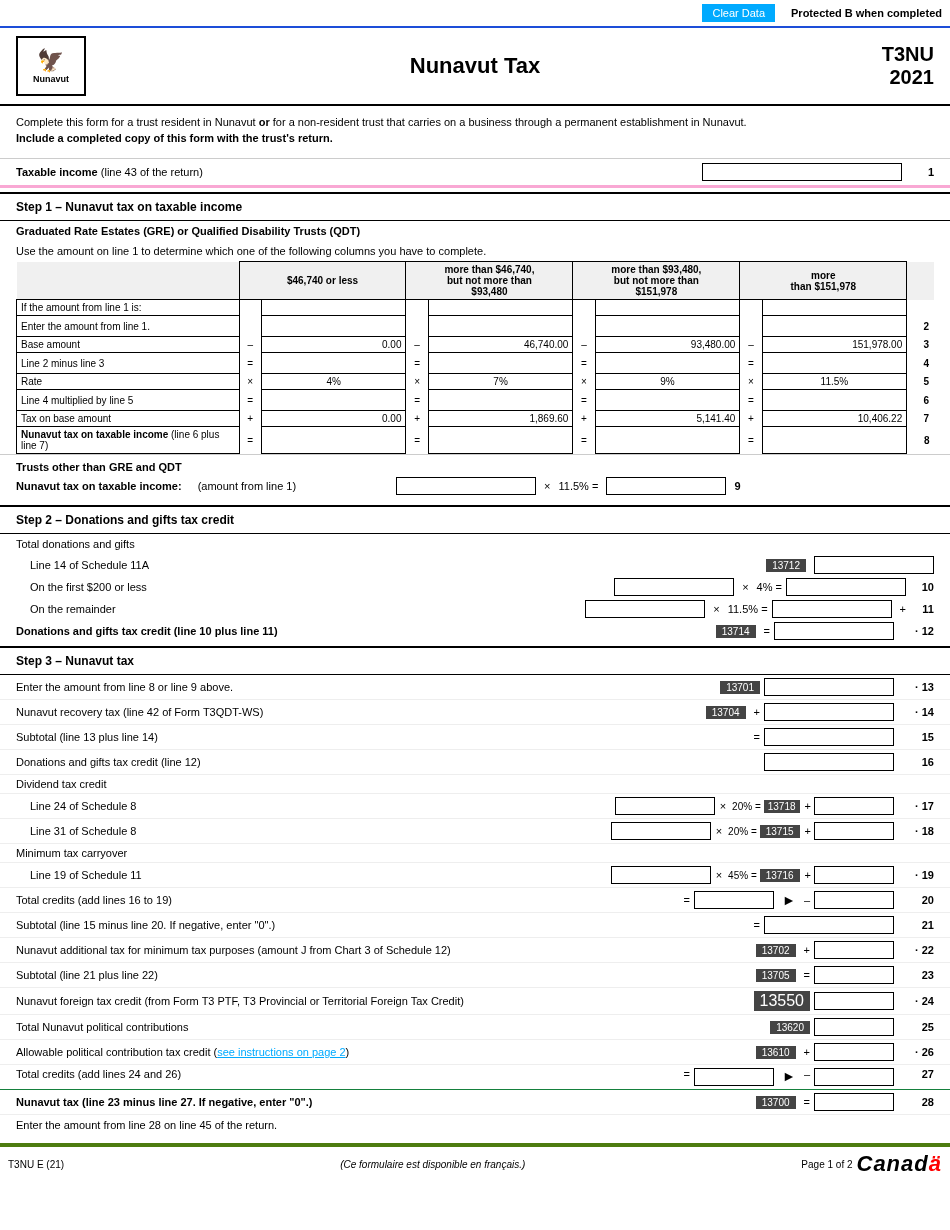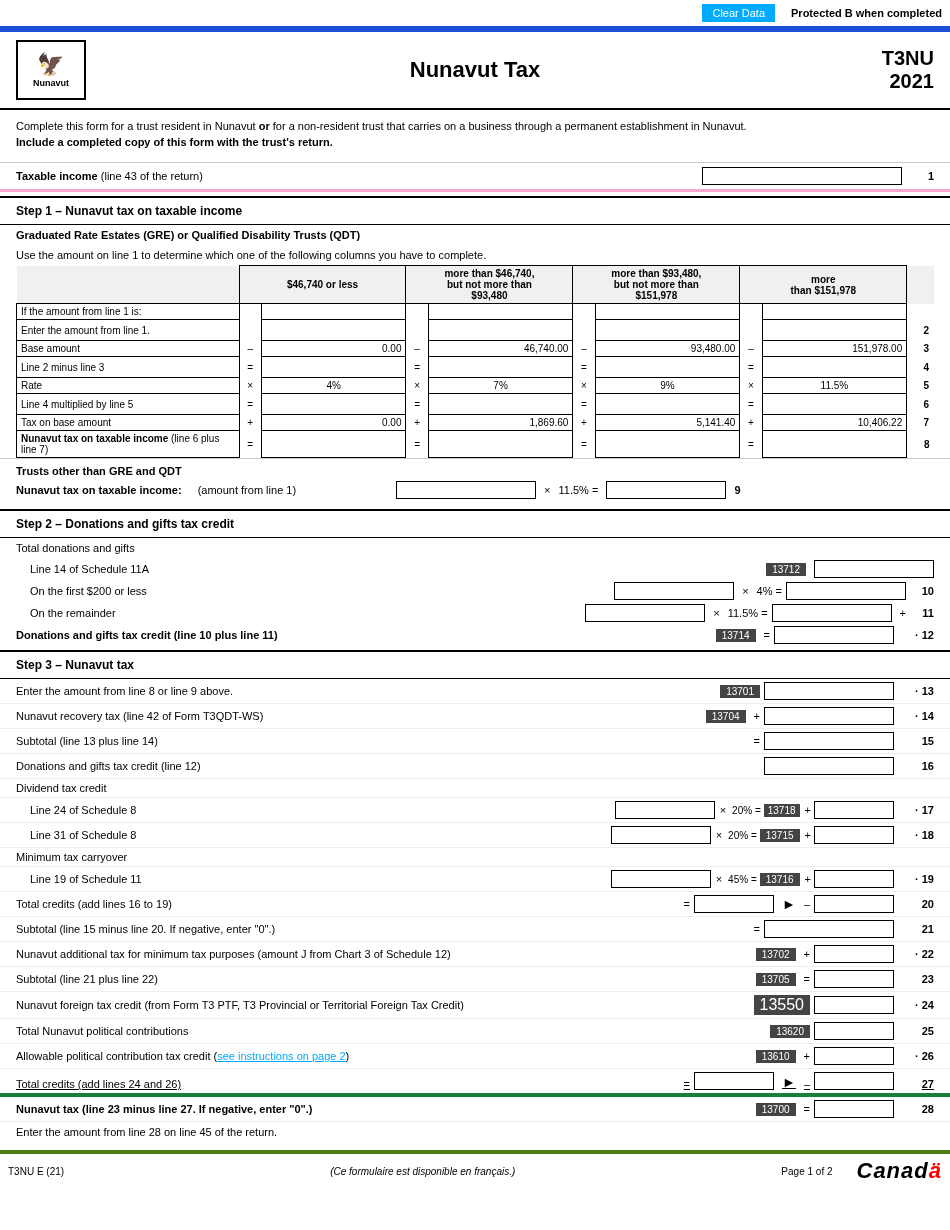--- a/index.html
+++ b/index.html
@@ -1,18 +1,18 @@
 <!DOCTYPE html>
 <html><head>
   <meta charset="utf-8">
   <style>
     * { box-sizing: border-box; margin: 0; padding: 0; }
     body { font-family: Arial, sans-serif; font-size: 11px; background: #fff; color: #000; width: 950px; }
     
-    .top-bar { display: flex; justify-content: flex-end; align-items: center; padding: 4px 8px; border-bottom: 6px solid #1d4ed8; }
+    .top-bar { display: flex; justify-content: flex-end; align-items: center; padding: 4px 8px; border-bottom: 2px solid #1d4ed8; }
     .clear-data-btn { background: #00aaff; color: #fff; border: none; padding: 3px 10px; font-size: 11px; cursor: pointer; margin-right: 16px; }
     .protected-text { font-size: 11px; font-weight: bold; }
     
     .header-section { display: flex; align-items: center; padding: 8px 16px; border-bottom: 2px solid #000; }
     .logo-area { width: 80px; }
     .logo-box { width: 70px; height: 60px; border: 2px solid #000; display: flex; flex-direction: column; align-items: center; justify-content: center; font-size: 9px; }
     .logo-icon { font-size: 22px; }
     .title-area { flex: 1; text-align: center; }
     .form-title { font-size: 22px; font-weight: bold; }
     .form-code-area { text-align: right; min-width: 80px; }
@@ -393,21 +393,21 @@
 </div>
 
 <div style="display:flex;align-items:center;padding:3px 16px;border-bottom:1px solid #eee;">
   <span style="flex:1;">Allowable political contribution tax credit (<a href="#" style="color:#00aaff;">see instructions on page 2</a>)</span>
   <span style="background:#444;color:#fff;padding:1px 6px;font-size:10px;margin-right:4px;">13610</span>
   <span style="margin:0 4px;">+</span>
   <input type="text" style="border: 1px solid rgb(0, 0, 0); width: 80px; height: 18px; font-size: 10px; margin-right: 4px;">
   <span style="font-weight:bold;min-width:36px;text-align:right;">· 26</span>
 </div>
 
-<div style="display:flex;align-items:flex-end;padding:3px 16px;border-bottom:4px solid #15803d;text-decoration:underline;">
+<div style="display:flex;align-items:flex-start;padding:3px 16px;border-bottom:1px solid #15803d;">
   <span style="flex:1;">Total credits (add lines 24 and 26)</span>
   <span style="margin:0 4px;">=</span>
   <input type="text" style="border: 1px solid rgb(0, 0, 0); width: 80px; height: 18px; font-size: 10px; margin-right: 4px;">
   <span style="font-size:14px;margin:0 4px;">►</span>
   <span style="margin:0 4px;">–</span>
   <input type="text" style="border: 1px solid rgb(0, 0, 0); width: 80px; height: 18px; font-size: 10px; margin-right: 4px;">
   <span style="font-weight:bold;min-width:36px;text-align:right;">27</span>
 </div>
 
 <div style="display:flex;align-items:center;padding:3px 16px;border-bottom:1px solid #eee;">
@@ -416,17 +416,17 @@
   <span style="margin:0 4px;">=</span>
   <input type="text" style="border: 1px solid rgb(0, 0, 0); width: 80px; height: 18px; font-size: 10px; margin-right: 4px;">
   <span style="font-weight:bold;min-width:36px;text-align:right;">28</span>
 </div>
 
 <div style="padding:4px 16px;font-size:11px;">Enter the amount from line 28 on line 45 of the return.</div>
 
 <div class="footer-row">
   <div class="footer-left">T3NU E (21)</div>
   <div class="footer-center">(Ce formulaire est disponible en français.)</div>
-  <div style="display:flex;align-items:center;gap:24px;">
+  <div style="display:flex;align-items:center;gap:4px;">
     <div class="footer-right">Page 1 of 2</div>
     <div style="font-size:22px;font-weight:bold;font-style:italic;letter-spacing:1px;">Canad<span style="color:red;">ä</span></div>
   </div>
 </div>
 
 </body></html>

